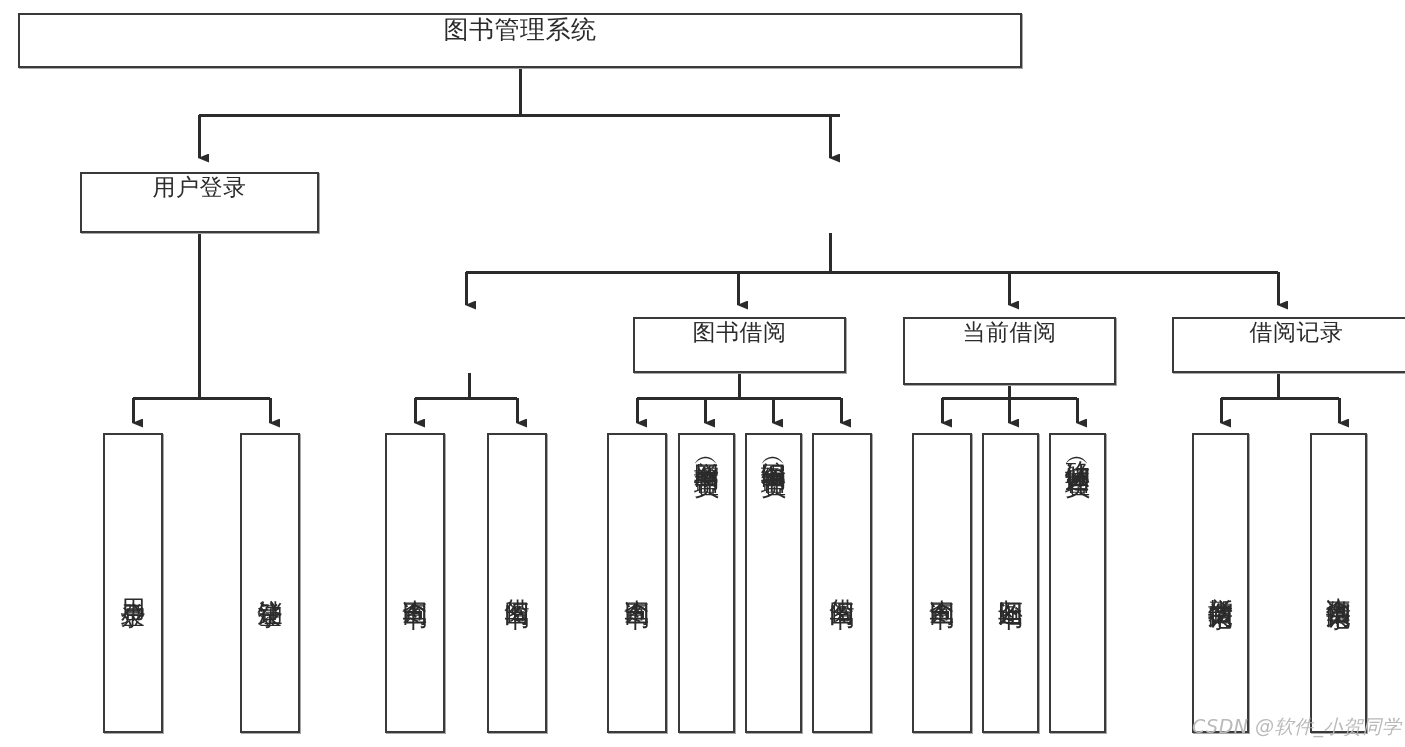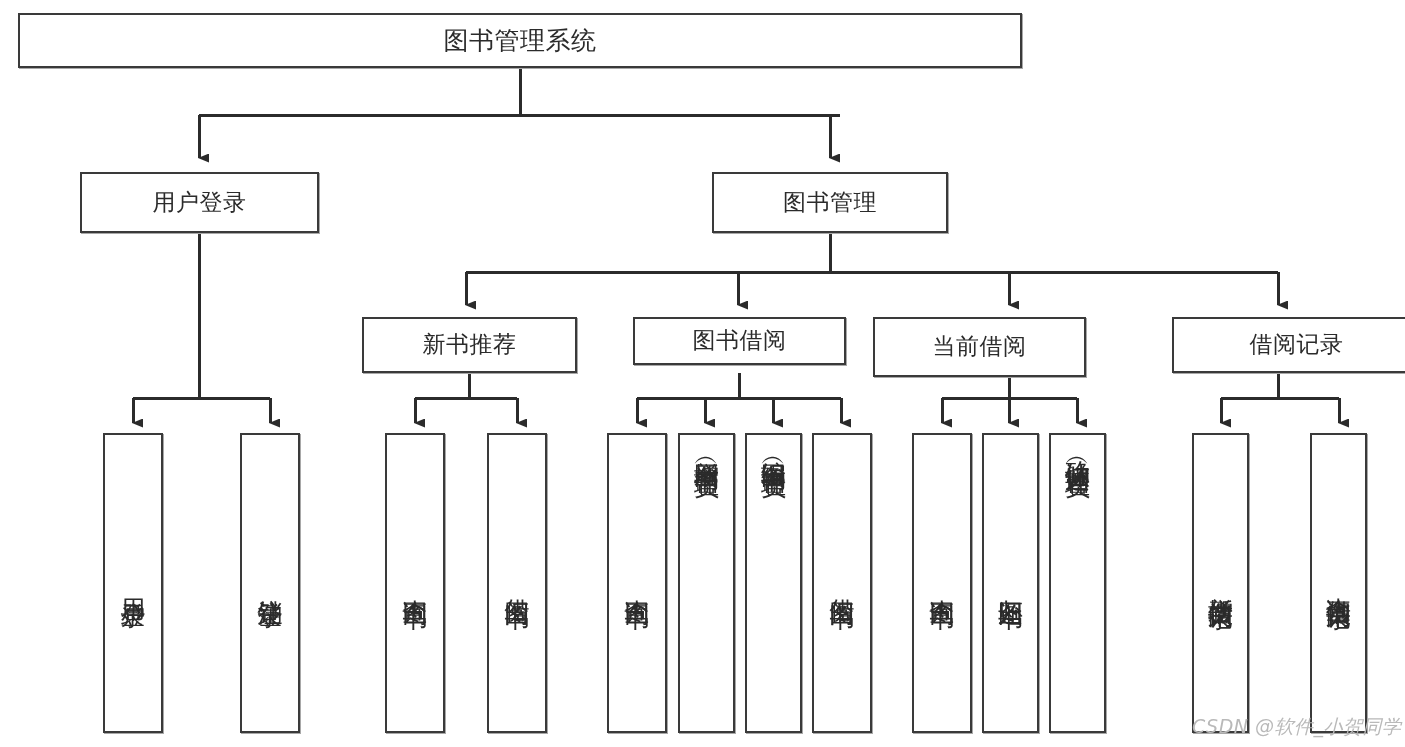--- a/index.html
+++ b/index.html
@@ -22,21 +22,21 @@
     height: 747px;
     pointer-events: none;
   }
   .node {
     position: absolute;
     box-sizing: border-box;
     background: #ffffff;
     border: 2px solid #3a3a3a;
     box-shadow: 1px 1px 0 0 #a8a8a8;
     display: flex;
-    align-items: center;
+    align-items: flex-start;
     justify-content: center;
     z-index: 2;
   }
   .node .lbl {
     color: #2b2b2b;
     line-height: 1.18;
     text-align: center;
     white-space: pre-line;
   }
   
@@ -133,33 +133,27 @@
   </svg>
 
   <div class="node h root" style="left:18px; top:13px; width:1004px; height:55px;">
     <span class="lbl">图书管理系统</span>
   </div>
 
   <div class="node h" style="left:80px; top:172px; width:239px; height:61px;">
     <span class="lbl">用户登录</span>
   </div>
 
-  <div class="node h" style="left:712px; top:172px; width:236px; height:61px;">
-    <span class="lbl">图书管理</span>
-  </div>
-
-  <div class="node h" style="left:362px; top:317px; width:215px; height:56px;">
-    <span class="lbl">新书推荐</span>
-  </div>
-
-  <div class="node h" style="left:633px; top:317px; width:213px; height:48px;">
+
+
+  <div class="node h" style="left:633px; top:317px; width:213px; height:56px;">
     <span class="lbl">图书借阅</span>
   </div>
 
-  <div class="node h" style="left:873px; top:317px; width:213px; height:60px;">
+  <div class="node h" style="left:903px; top:317px; width:213px; height:68px;">
     <span class="lbl">当前借阅</span>
   </div>
 
   <div class="node h" style="left:1172px; top:317px; width:249px; height:56px;">
     <span class="lbl">借阅记录</span>
   </div>
 
   <div class="node v mid" style="left:103px; top:433px; width:60px; height:300px;">
     <span class="lbl">用户登录</span>
   </div>

